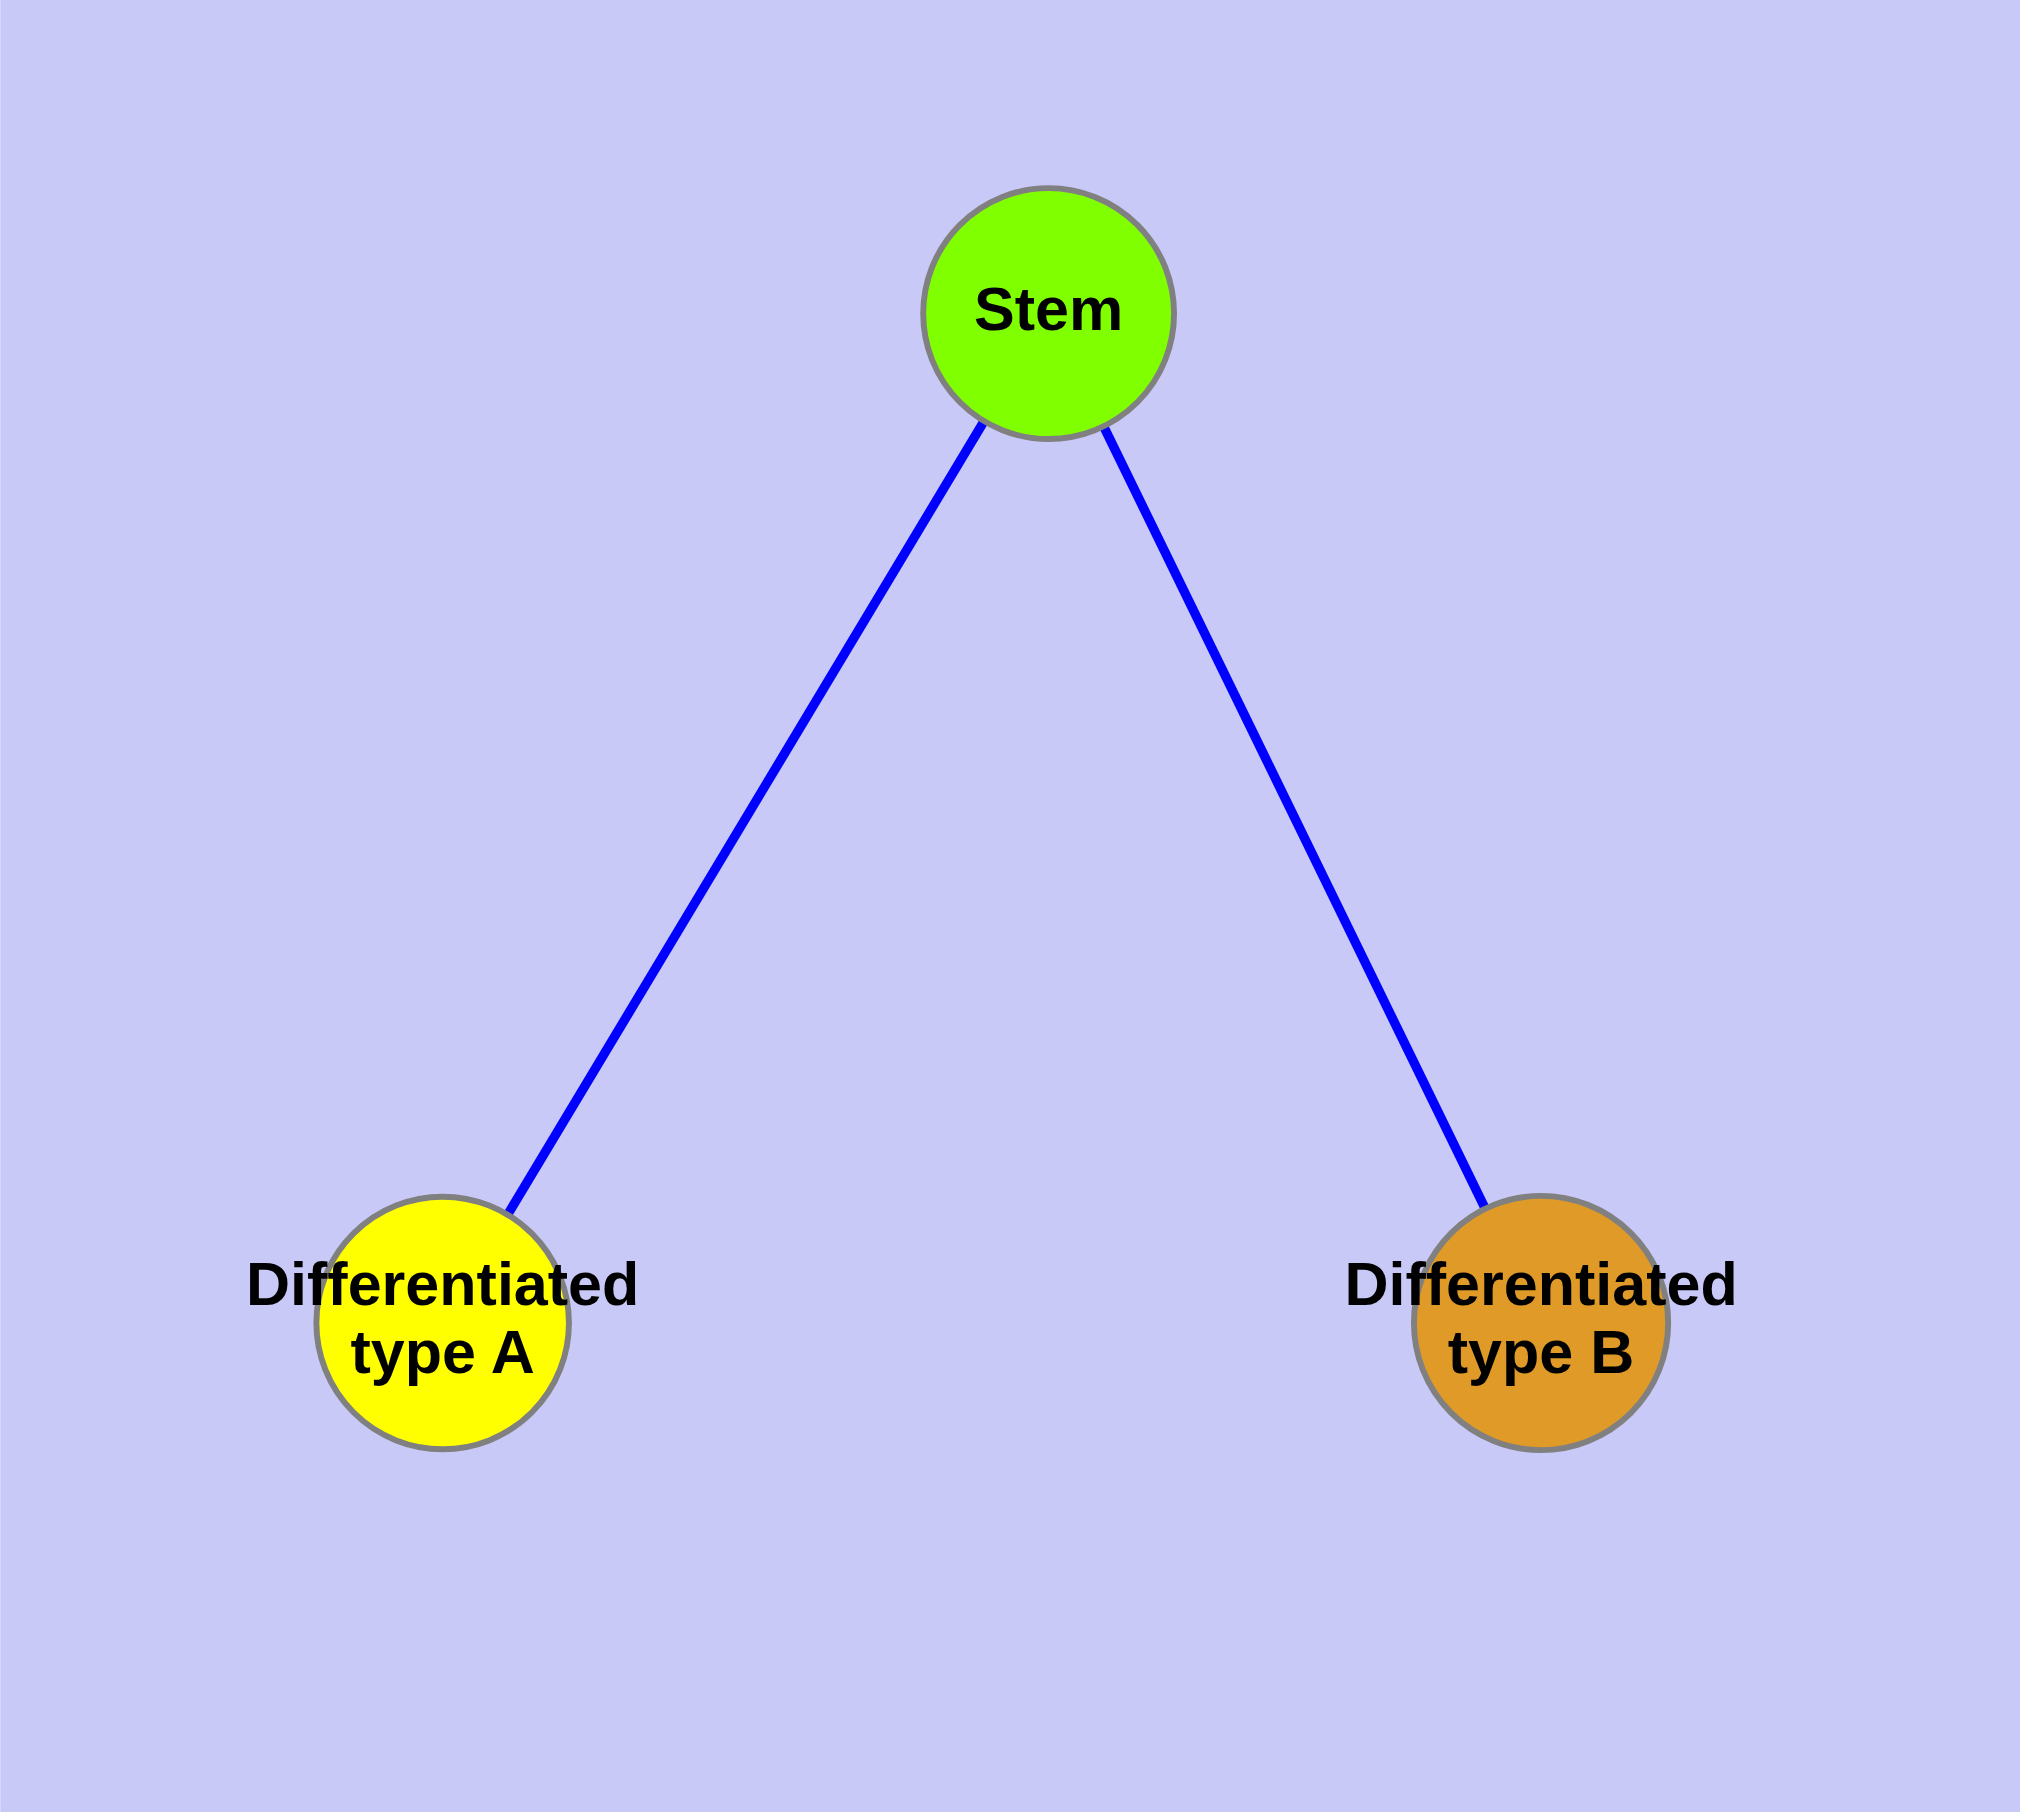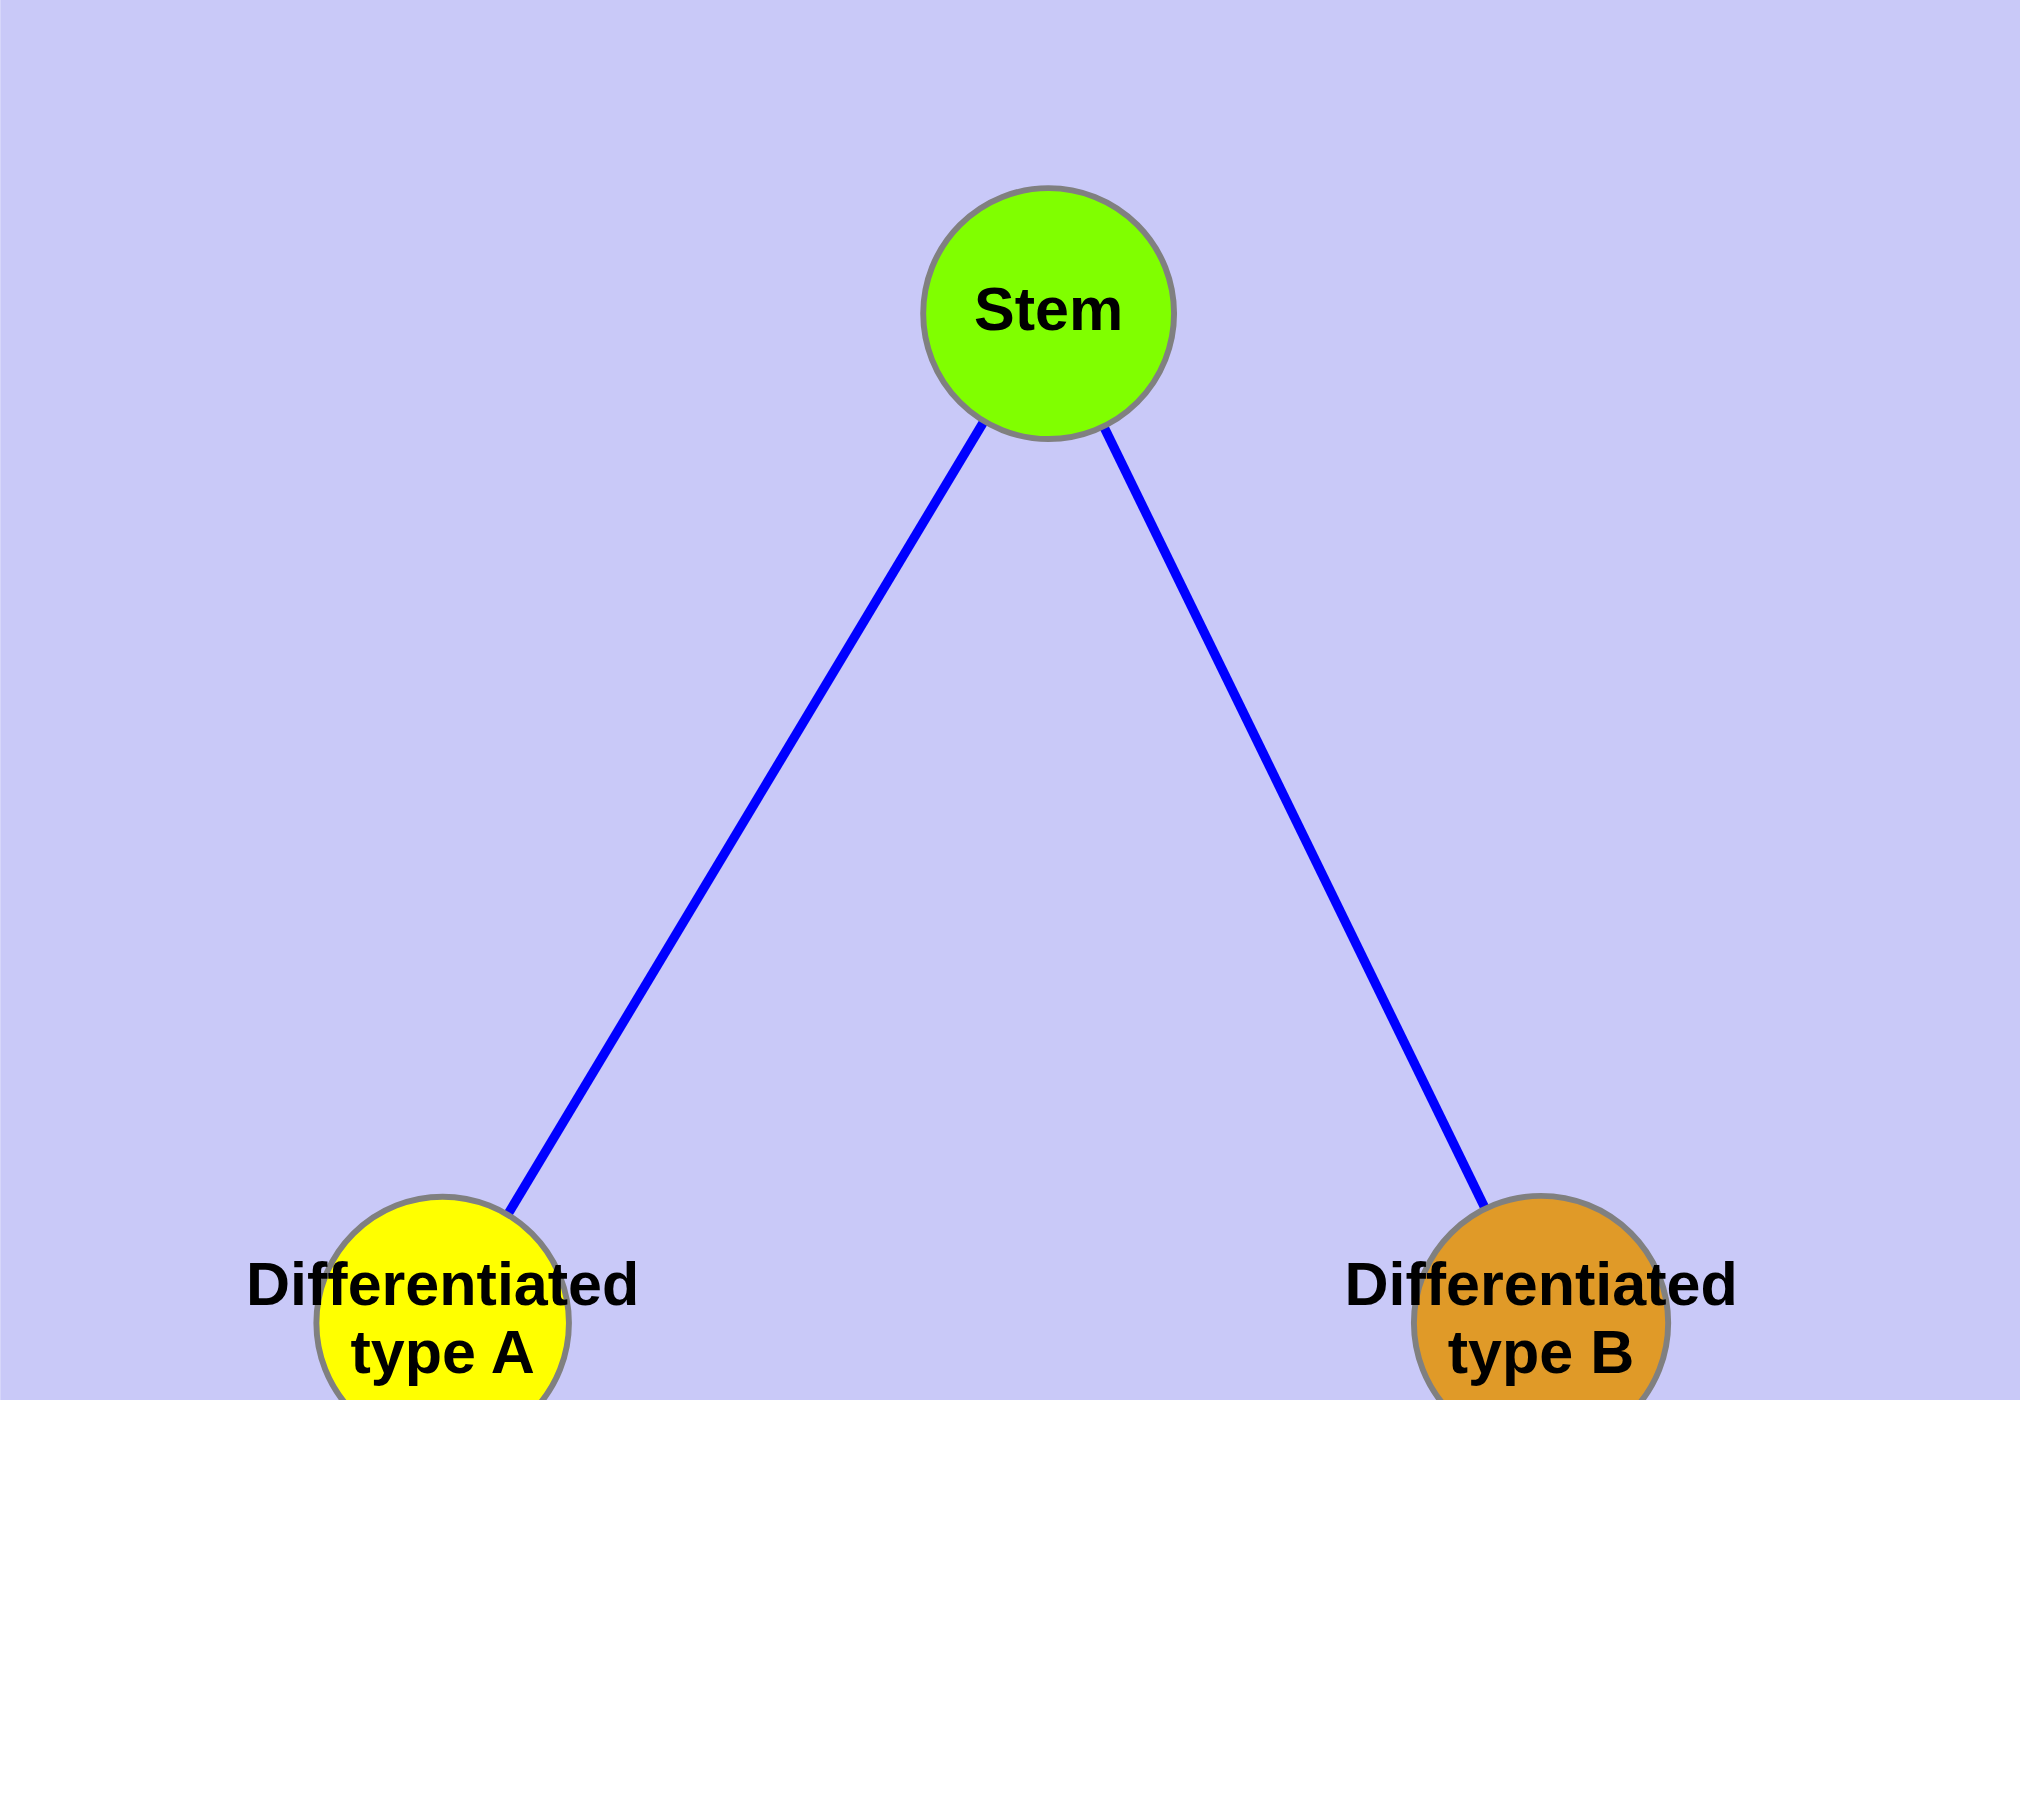--- a/index.html
+++ b/index.html
@@ -27,21 +27,21 @@
     font-family: "Liberation Sans", sans-serif;
     font-weight: bold;
     fill: #000000;
     text-anchor: middle;
     dominant-baseline: middle;
   }
 </style>
 </head>
 <body>
 
-<div id="canvas" style="width: 2021px; height: 1400px;">
+<div id="canvas" style="width: 2021px; height: 1812px;">
   <svg id="graph-svg" viewBox="0 0 2384 2138">
 
     <rect id="bg-rect" x="0" y="0" width="2384" height="2138" fill="#C9C9F8"></rect>
 
     <g id="edges-layer">
       <line id="edge-stem-diff-a" x1="1237" y1="370" x2="598.6914124915054" y2="1433.2524863253386" stroke="#0000FF" stroke-width="11" stroke-linecap="butt"></line>
       <line id="edge-stem-diff-b" x1="1237" y1="370" x2="1752.2342250480247" y2="1426.185821053696" stroke="#0000FF" stroke-width="11" stroke-linecap="butt"></line>
     </g>
 
     <g id="nodes-layer">

